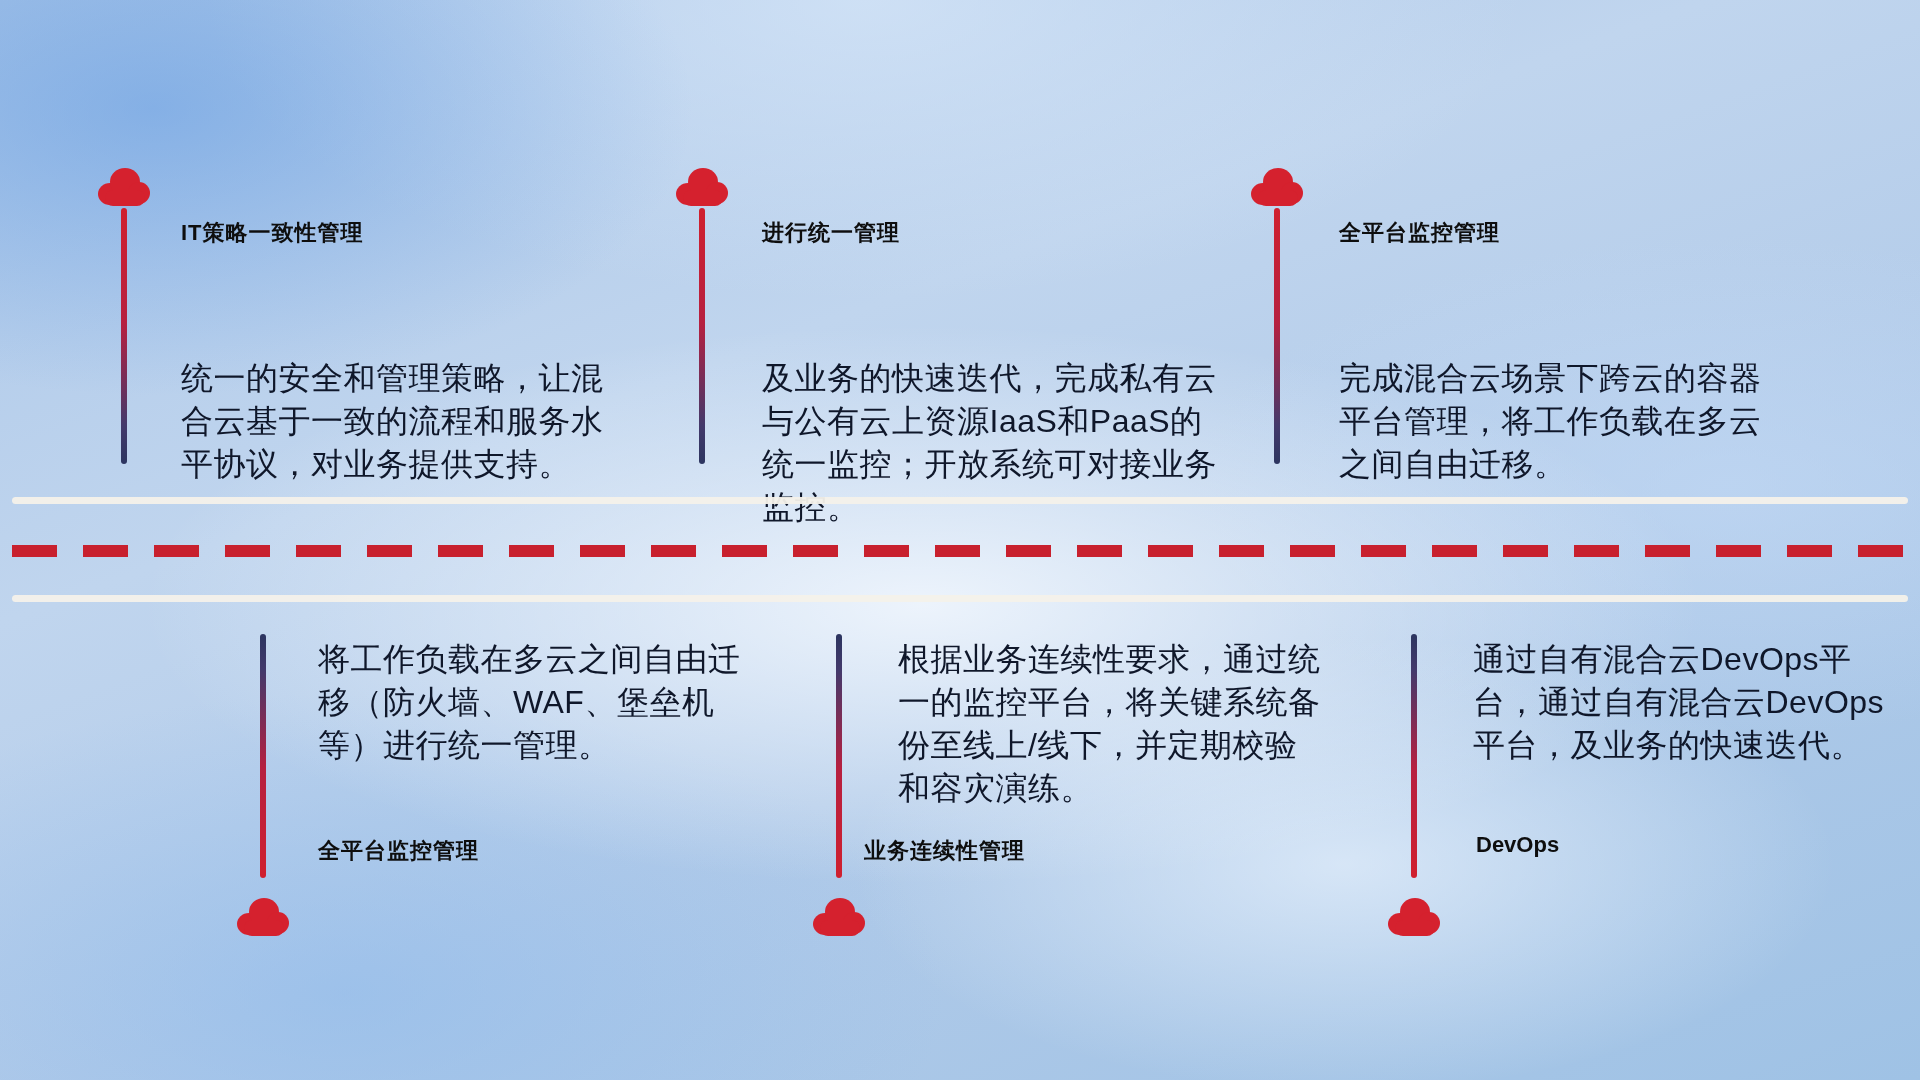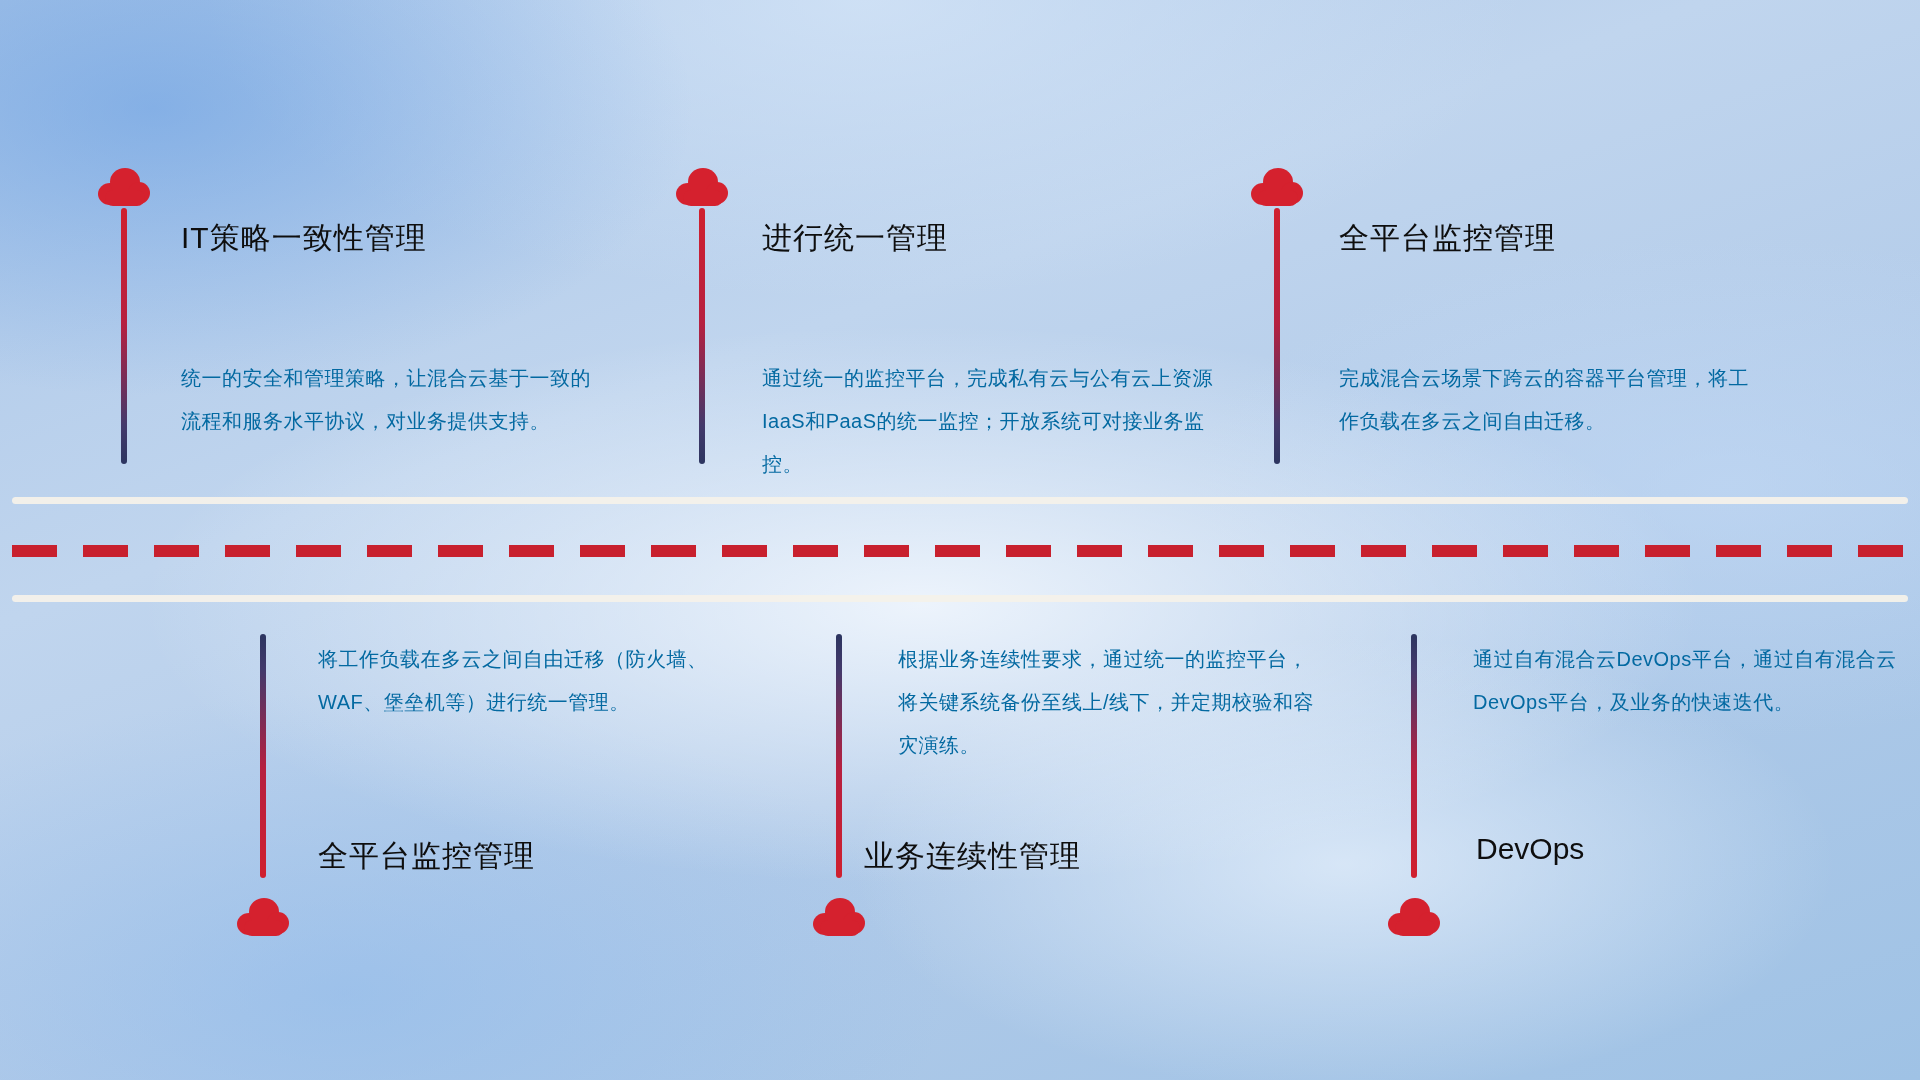--- a/index.html
+++ b/index.html
@@ -29,25 +29,25 @@
   }
 
   
   .vline { position: absolute; width: 6px; border-radius: 3px; }
   .vline.down { background: linear-gradient(to bottom, #d0202e 0%, #b62040 45%, #43396b 85%, #2c3560 100%); }
   .vline.up   { background: linear-gradient(to top,    #d0202e 0%, #b62040 45%, #43396b 85%, #2c3560 100%); }
 
   .cloud { position: absolute; width: 56px; height: 40px; }
 
   .title {
-    position: absolute; color: #0e0e0e; font-weight: normal;
-    font-size: 30px; letter-spacing: 1px; white-space: nowrap;
+    position: absolute; color: #0e0e0e; font-weight: bold;
+    font-size: 22px; letter-spacing: 1px; white-space: nowrap;
   }
   .desc {
-    position: absolute; color: #0369a1; font-size: 20px; line-height: 43px;
+    position: absolute; color: #0f172a; font-size: 32px; line-height: 43px;
     letter-spacing: 0.5px;
   }
 </style>
 </head>
 <body>
 
 <svg width="0" height="0" style="position:absolute">
   <defs>
     <symbol id="cloud-shape" viewBox="0 0 56 40">
       <g fill="#d5212e">
@@ -68,21 +68,21 @@
   <div class="title" style="left:181px; top:218px">IT策略一致性管理</div>
   <div class="desc" style="left:181px; top:357px; width:425px">统一的安全和管理策略，让混合云基于一致的流程和服务水平协议，对业务提供支持。</div>
 </div>
 
 <div>
   <svg class="cloud" style="left:674px; top:166px">
       <use href="#cloud-shape"></use>
     </svg>
   <div class="vline down" style="left:699px; top:208px; height:256px"></div>
   <div class="title" style="left:762px; top:218px">进行统一管理</div>
-  <div class="desc" style="left:762px; top:357px; width:465px">通过统一的监控平台，完成私有云与公有云上资源IaaS和PaaS的统一监控；开放系统可对接业务监控。</div>
+  <div class="desc" style="left:762px; top:357px; width:465px">及业务的快速迭代，完成私有云与公有云上资源IaaS和PaaS的统一监控；开放系统可对接业务监控。</div>
 </div>
 
 <div>
   <svg class="cloud" style="left:1249px; top:166px">
       <use href="#cloud-shape"></use>
     </svg>
   <div class="vline down" style="left:1274px; top:208px; height:256px"></div>
   <div class="title" style="left:1339px; top:218px">全平台监控管理</div>
   <div class="desc" style="left:1339px; top:357px; width:430px">完成混合云场景下跨云的容器平台管理，将工作负载在多云之间自由迁移。</div>
 </div>

